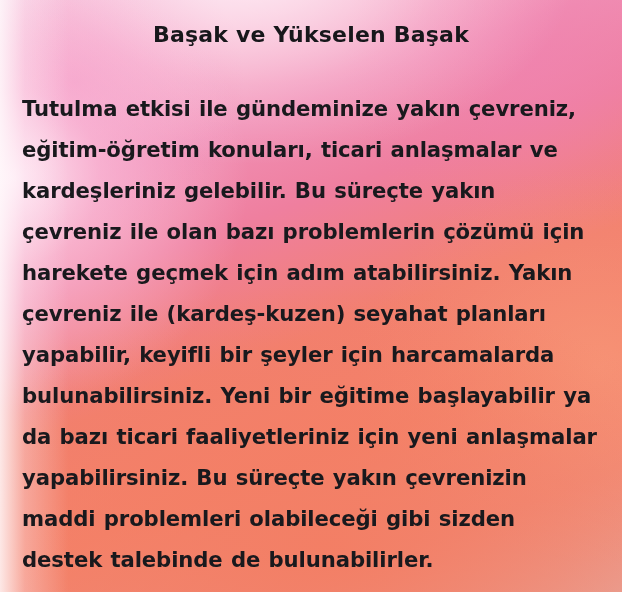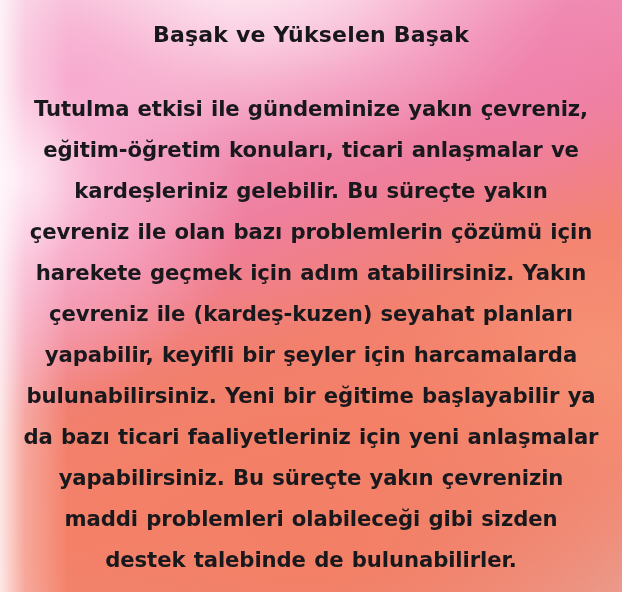--- a/index.html
+++ b/index.html
@@ -87,21 +87,20 @@
     line-height: 1.2;
   }
 
   .body-text {
     margin: 40px 0 0 0;
     font-family: "DejaVu Sans", sans-serif;
     font-size: 21.2px;
     font-weight: bold;
     line-height: 41px;
     color: #19191d;
-    text-align: center;
     letter-spacing: -0.1px;
     max-width: 580px;
     word-spacing: 1px;
   }
 </style>
 </head>
 <body>
 
 <div class="card">
   <div class="bg-layer bg-base"></div>

